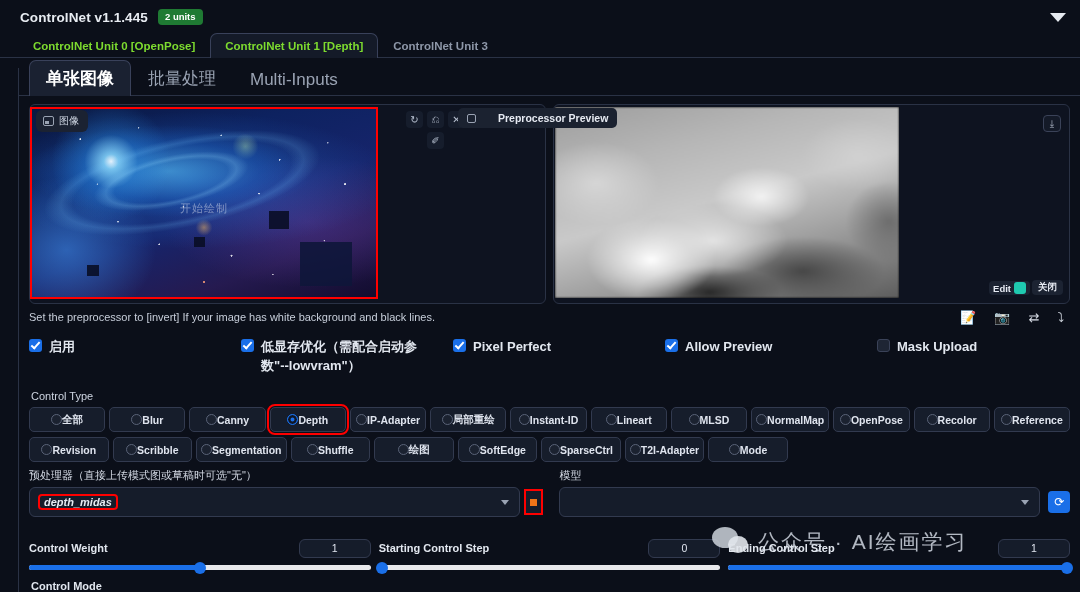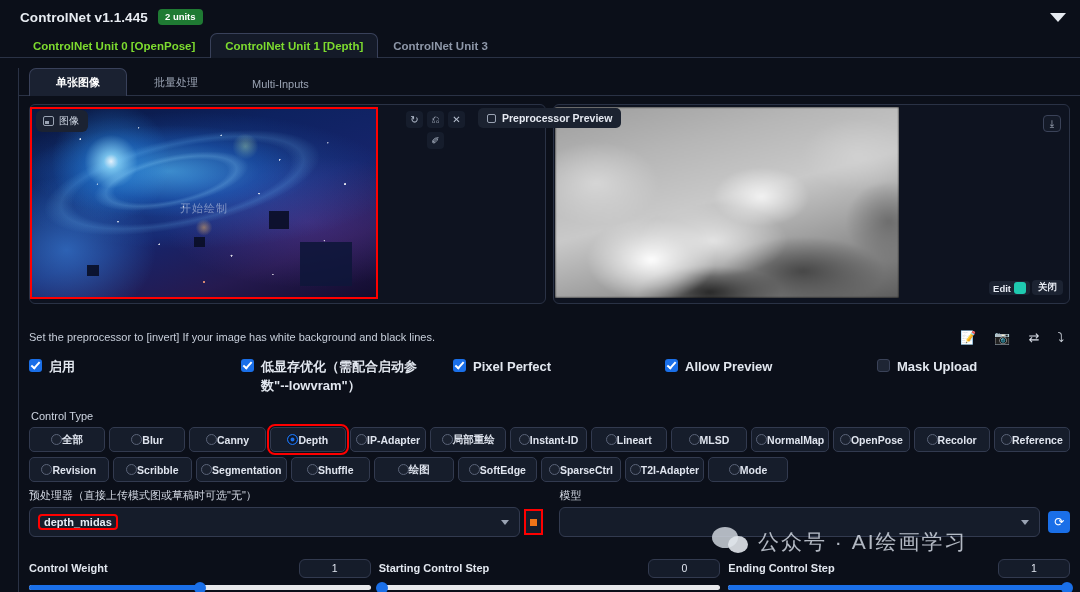--- a/index.html
+++ b/index.html
@@ -75,22 +75,22 @@
 
   
   .sub-tabs {
     display: flex; align-items: flex-end;
     padding-left: 10px;
     height: 28px;
     margin-top: 10px;
     border-bottom: 1px solid #2a3245;
   }
   .sub-tab {
-    font-size: 11px;
-    padding: 6px 26px;
+    font-size: 17px;
+    padding: 6px 16px;
     color: #9aa3b3;
     border: 1px solid transparent;
     border-bottom: none;
     border-radius: 7px 7px 0 0;
     cursor: pointer;
     position: relative; top: 1px;
   }
   .sub-tab.active {
     color: #ffffff; font-weight: bold;
     background: #1a2131;
@@ -205,26 +205,26 @@
     background: #161d2c;
     color: #b7c0d0;
     font-size: 10px;
     display: flex; align-items: center; justify-content: center;
     cursor: pointer;
   }
   .tb-btn.indent { margin-left: 21px; }
 
   .prep-label {
     position: absolute;
-    left: 448px; top: 3px;
+    left: 428px; top: 3px;
     background: #1b2230;
     border-radius: 5px;
     padding: 4px 9px;
     font-size: 10.5px; font-weight: bold; color: #e6eaf2;
-    display: flex; align-items: center; gap: 6px;
+    display: flex; align-items: center; gap: 22px;
     z-index: 7;
     white-space: nowrap;
   }
   .prep-label .sq {
     width: 9px; height: 9px; border: 1px solid #9aa3b3; border-radius: 2px;
   }
 
   .depth-wrap {
     position: absolute;
     left: 1px; top: 2px;
@@ -272,21 +272,21 @@
     display:inline-block;
   }
   .close-chip {
     background: #1c2332; border-radius: 4px;
     padding: 1px 6px; font-size: 9.5px; font-weight:bold; color:#e6eaf2;
   }
 
   
   .hint-row {
     display:flex; align-items:center;
-    margin: 24px 10px 0 10px;
+    margin: 4px 10px 0 10px;
     height: 18px;
     text-align: center;
   }
   .hint-text { font-size: 11px; color: #c7ceda; }
   .hint-icons { margin-left:auto; display:flex; gap:18px; padding-right:6px; }
   .hint-icons span { font-size: 13px; cursor:pointer; line-height:1; }
 
   
   .check-row {
     display:flex; align-items:flex-start;
@@ -345,21 +345,21 @@
   .dd-box {
     height: 30px; border-radius: 6px;
     border: 1px solid #323a4f;
     background: #151c2a;
     display:flex; align-items:center;
     padding: 0 10px;
     font-size: 11px; color:#e7ebf2; font-weight:bold;
     position: relative;
     cursor: pointer;
   }
-  .dd-box .val-box { outline: 2px solid #ff0000; padding: 0 4px; border-radius:2px; }
+  .dd-box .val-box { outline: 2px solid #ff0000; padding: 0 4px; border-radius:2px;font-style:italic; }
   .dd-caret {
     margin-left:auto;
     width:0;height:0;
     border-left:4px solid transparent; border-right:4px solid transparent;
     border-top:5px solid #9aa3b3;
   }
   .red-dot-btn {
     width: 16px; height: 22px;
     margin: 0 6px 4px 6px;
     outline: 2px solid #ff0000;

